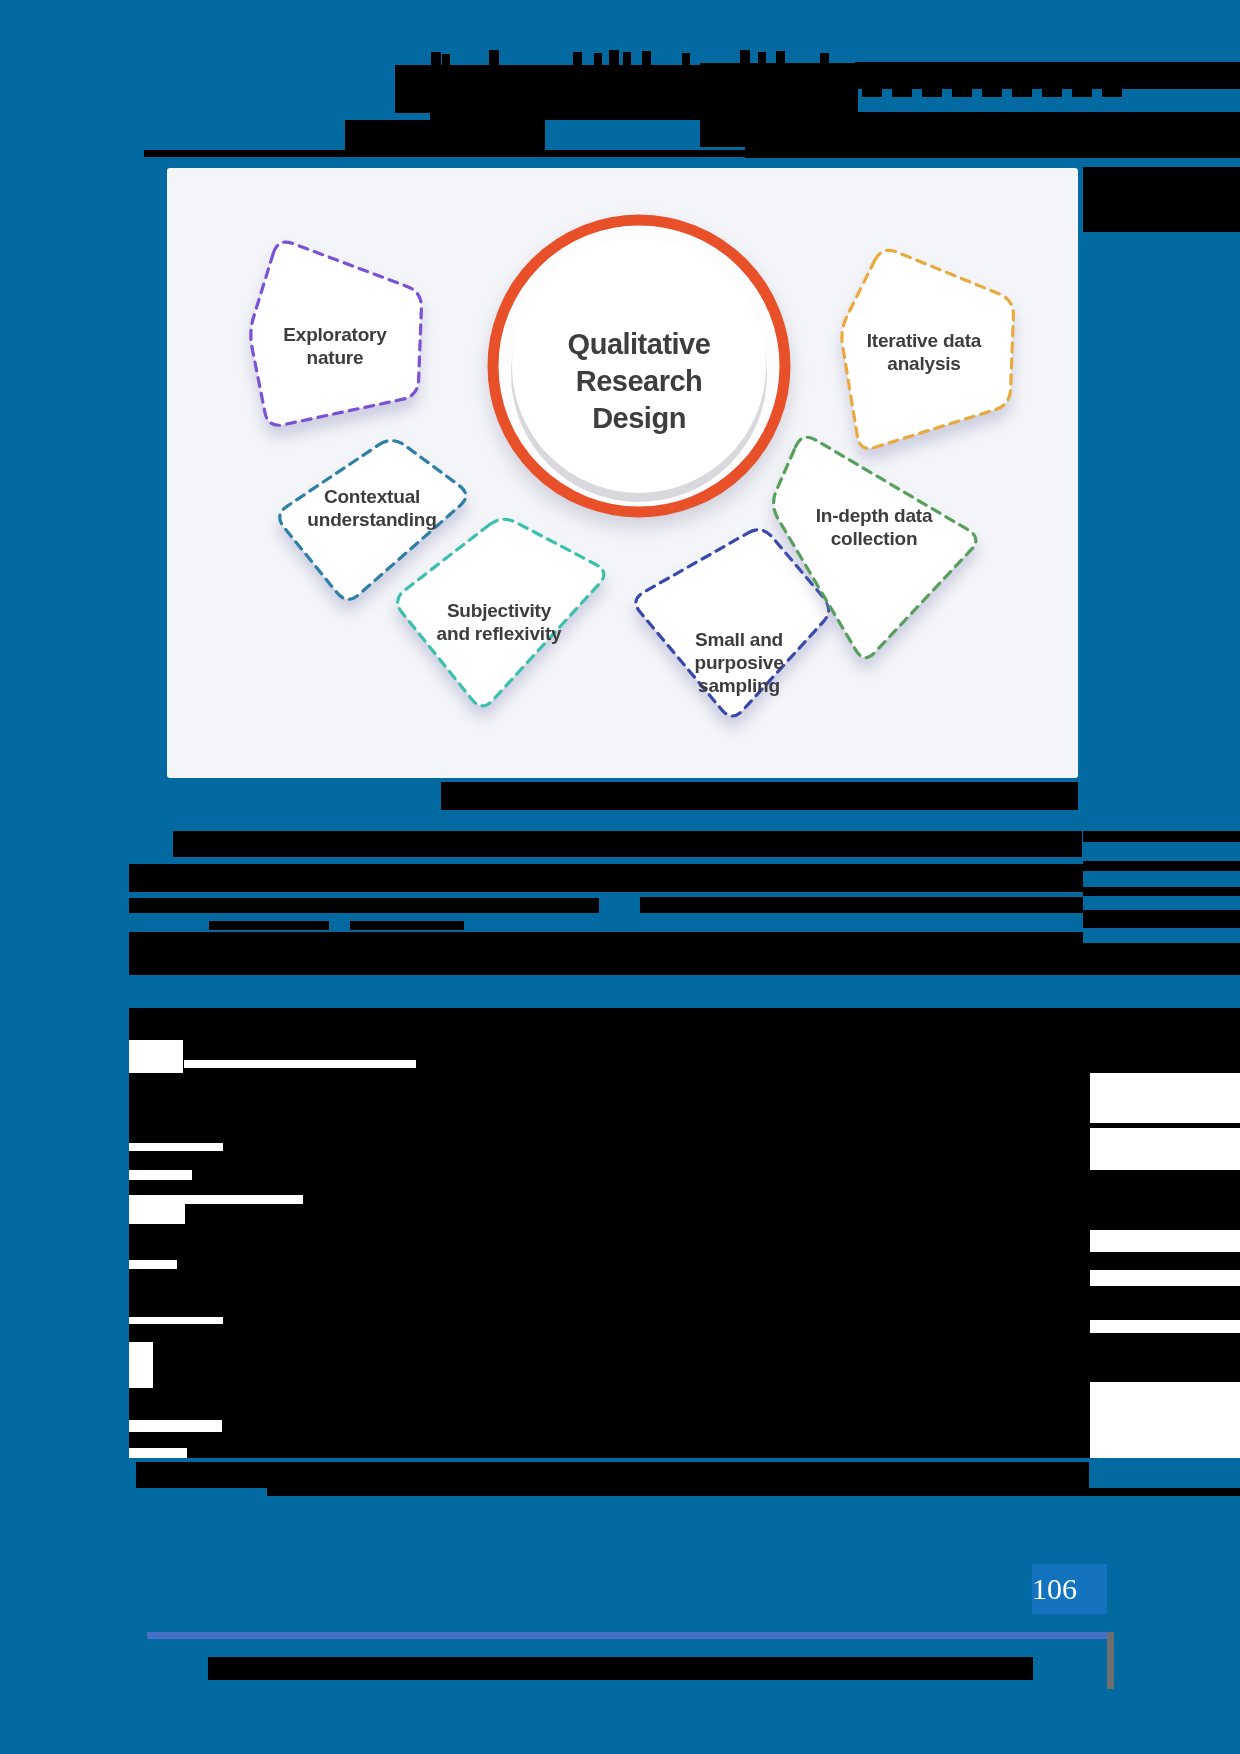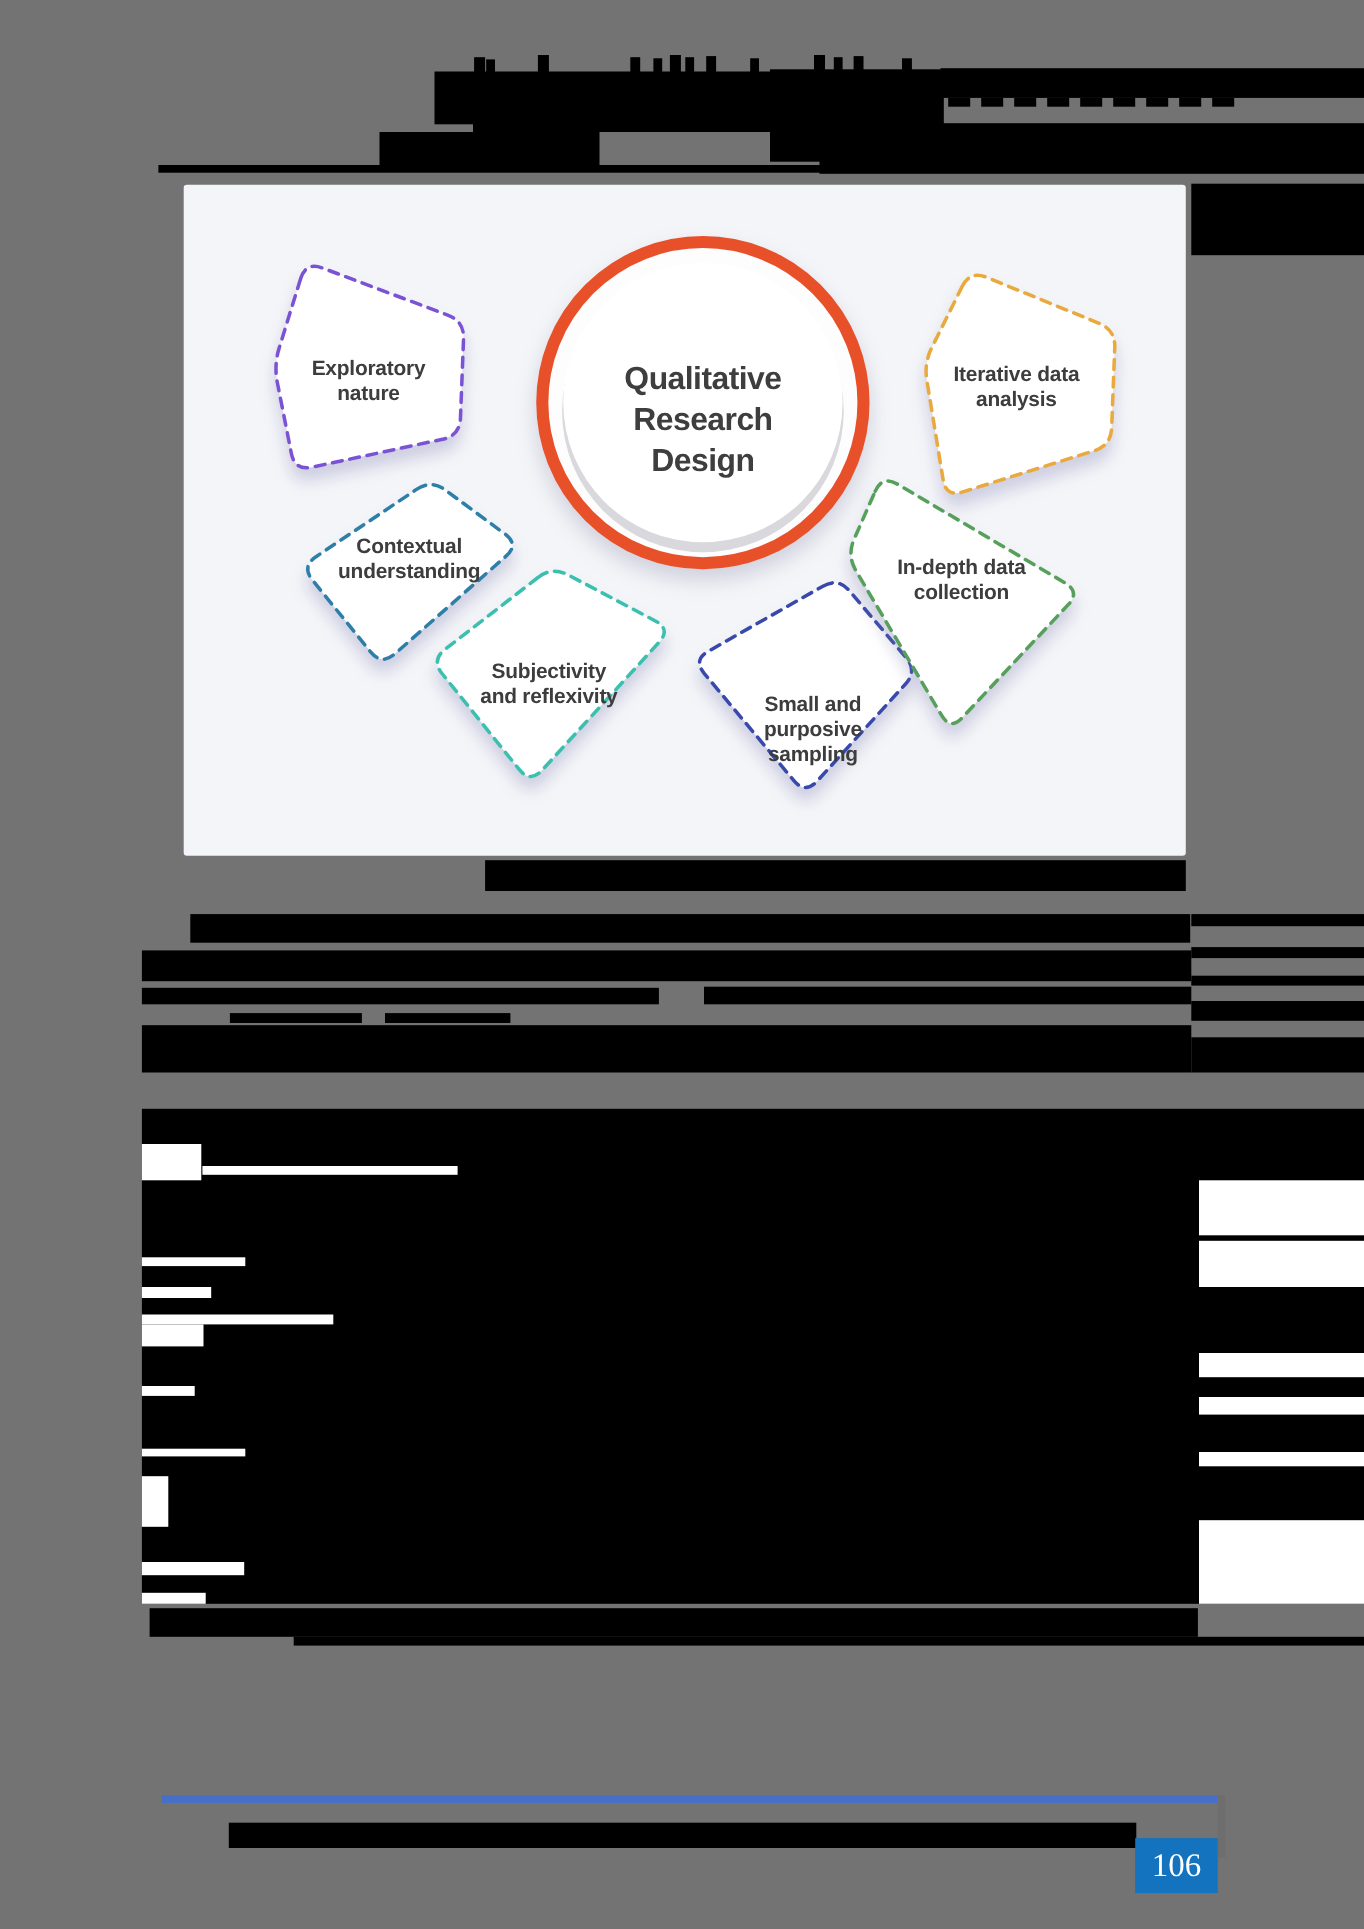--- a/index.html
+++ b/index.html
@@ -1,19 +1,19 @@
 <!DOCTYPE html>
 <html><head>
 <meta charset="utf-8">
 <style>
   html,body{margin:0;padding:0;background:#e9e9e9;}
   .page{
     position:relative;
     width:1240px;height:1754px;
-    background:#737373;
+    background:#0369a1;
     margin:0 auto;
     overflow:hidden;
     font-family:"Liberation Sans", sans-serif;
   }
   .rb{position:absolute;background:#000;}
   .rw{position:absolute;background:#fff;}
   .figure-box{
     position:absolute;
     left:167px;top:168px;width:911px;height:610px;
     border-radius:3px;
@@ -25,22 +25,22 @@
     font-size:19px;font-weight:600;fill:#3d3d3d;letter-spacing:-0.2px;
   }
   .center-ring{filter:drop-shadow(0px 10px 9px rgba(100,100,140,0.25));}
   .center-label{
     font-family:"Liberation Sans",sans-serif;
     font-size:29px;font-weight:700;fill:#3e3e3e;letter-spacing:-0.5px;
   }
   .footer-rule{position:absolute;left:147px;top:1632px;width:960px;height:7px;}
   .footer-rule-cap{position:absolute;left:1107px;top:1632px;width:7px;height:57px;background:#6e6e6e;}
   .page-badge{
-    position:absolute;left:1032px;top:1671px;width:75px;height:50px;
-    display:flex;align-items:center;justify-content:center;
+    position:absolute;left:1032px;top:1564px;width:75px;height:50px;
+    display:flex;align-items:center;justify-content:flex-start;
     color:#ffffff;font-family:"Liberation Serif",serif;font-size:30px;
   }
 </style>
 </head>
 <body>
 
 <div class="page">
 
   <div id="redactions-layer">
       <div class="rb" style="left: 431px; top: 52px; width: 10px; height: 15px;"></div>

